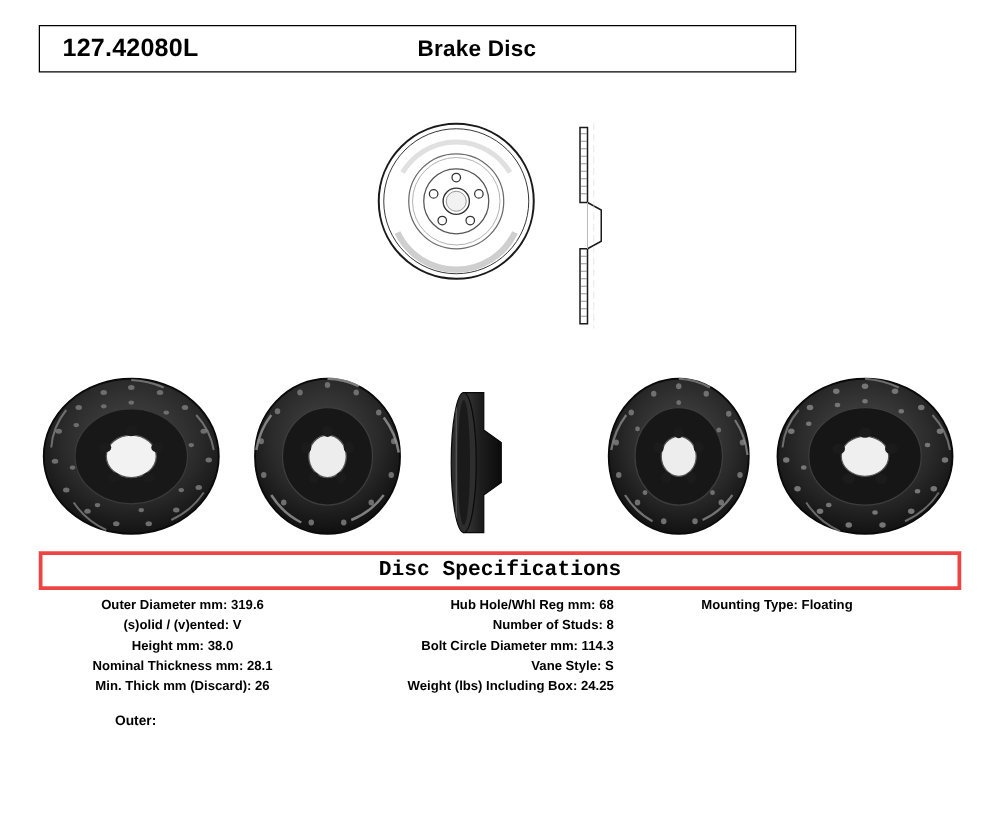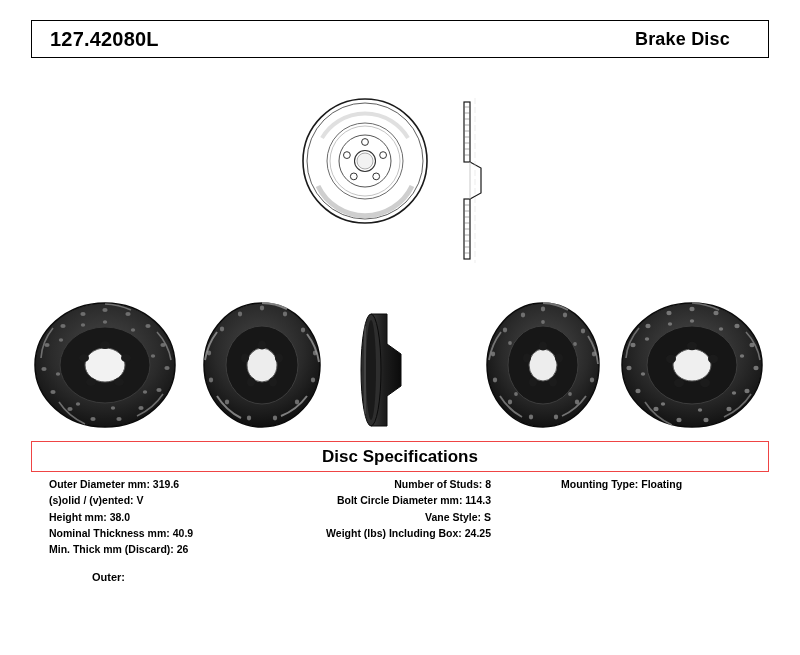--- a/index.html
+++ b/index.html
@@ -14,43 +14,42 @@
     font-family: "Liberation Sans", sans-serif;
     color: #000;
     overflow: hidden;
   }
 
   
   .header {
     position: absolute;
     left: 31px;
     top: 20px;
-    width: 738px;
+    width: 606px;
     height: 38px;
     border: 1px solid #000;
     box-sizing: border-box;
   }
   .header-part {
     position: absolute;
     top: 0;
     height: 100%;
     display: flex;
     align-items: center;
   }
   .header-left {
     left: 0;
     width: 50%;
     justify-content: flex-start;
     padding-left: 18px;
     box-sizing: border-box;
   }
   .header-right {
-    right: 16px;
+    right: 0;
     width: 50%;
-    justify-content: flex-end;
     padding-right: 22px;
     box-sizing: border-box;
   }
   .part-number {
     font-size: 20px;
     font-weight: bold;
     letter-spacing: 0.2px;
   }
   .doc-type {
     font-size: 18px;
@@ -93,25 +92,26 @@
   .p4 { left: 480px; }
   .p5 { left: 620px; }
 
   
   .spec-box {
     position: absolute;
     left: 31px;
     top: 441px;
     width: 738px;
     height: 31px;
-    border: 1px solid #ef4444;
+    border: 3px solid #ef4444;
     box-sizing: border-box;
     display: flex;
     align-items: center;
     justify-content: center;
+    font-family: Liberation Mono, monospace;
   }
   .spec-title {
     font-size: 17px;
     font-weight: bold;
   }
 
   .spec-columns {
     position: absolute;
     left: 31px;
     top: 476px;
@@ -119,23 +119,23 @@
     height: 110px;
   }
   .spec-col {
     position: absolute;
     top: 0;
     font-size: 10.5px;
     line-height: 16.3px;
     font-weight: bold;
   }
   .col-left {
-    left: 18px;
+    left: 4px;
     width: 222px;
-    text-align: left;
+    text-align: center;
   }
   .col-mid {
     left: 232px;
     width: 228px;
     text-align: right;
   }
   .col-right {
     left: 472px;
     width: 248px;
     text-align: left;
@@ -444,25 +444,26 @@
 <div class="spec-box">
   <span class="spec-title">Disc Specifications</span>
 </div>
 
 <div class="spec-columns">
 
   <div class="spec-col col-left">
     <div class="spec-line">Outer Diameter mm: 319.6</div>
     <div class="spec-line">(s)olid / (v)ented: V</div>
     <div class="spec-line">Height mm: 38.0</div>
-    <div class="spec-line">Nominal Thickness mm: 40.9</div>
+    <div class="spec-line">Nominal Thickness mm: 28.1</div>
     <div class="spec-line">Min. Thick mm (Discard): 26</div>
   </div>
 
   <div class="spec-col col-mid">
+    <div class="spec-line">Hub Hole/Whl Reg mm: 68</div>
     <div class="spec-line">Number of Studs: 8</div>
     <div class="spec-line">Bolt Circle Diameter mm: 114.3</div>
     <div class="spec-line">Vane Style: S</div>
     <div class="spec-line">Weight (lbs) Including Box: 24.25</div>
   </div>
 
   <div class="spec-col col-right">
     <div class="spec-line">Mounting Type: Floating</div>
   </div>
 

